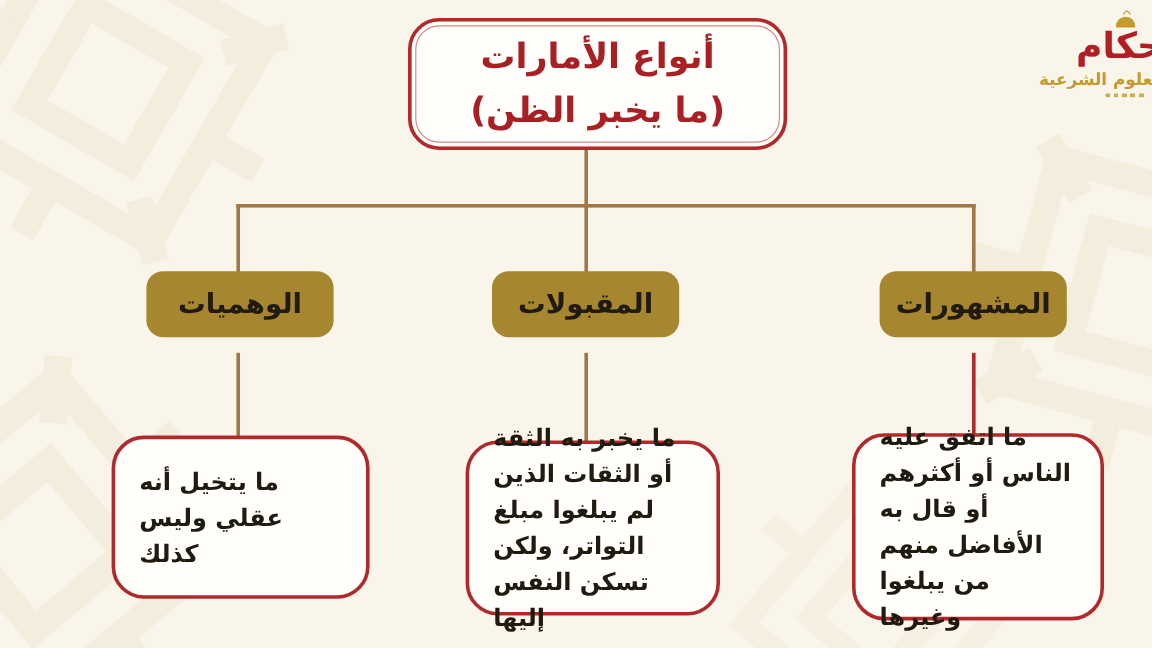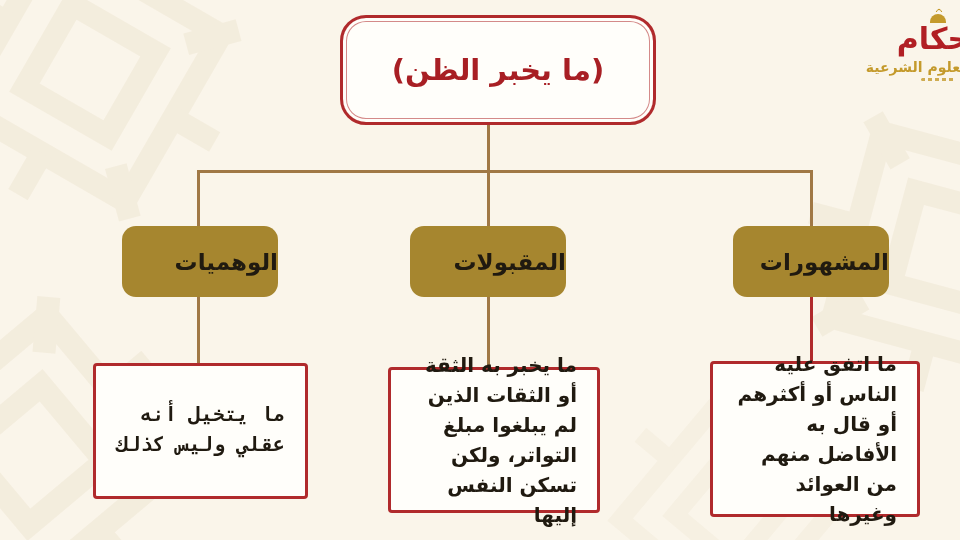--- a/index.html
+++ b/index.html
@@ -43,40 +43,40 @@
     border-radius:26px;
     box-shadow:inset 0 0 0 3px var(--white), inset 0 0 0 4px rgba(176,42,44,.55);
     display:flex;flex-direction:column;align-items:center;justify-content:center;
     direction:rtl;text-align:center;
   }
   .title-box .line{
     color:var(--accent-red);font-size:29px;font-weight:bold;line-height:1.55;
   }
   
   .gold-box{
-    position:absolute;top:226px;width:156px;height:71px;
+    position:absolute;top:226px;width:156px;height:55px;
     background:var(--gold);border-radius:14px;
-    display:flex;align-items:center;
+    display:flex;align-items:center;justify-content:center;
     direction:rtl;
   }
   .gold-box .label{color:var(--text-black);font-size:23px;font-weight:bold;}
   #gold-left{left:122px;}
   #gold-center{left:410px;}
   #gold-right{left:733px;}
   
   .desc-box{
     position:absolute;background:var(--white);
-    border:3px solid var(--border-red);border-radius:4px;
+    border:3px solid var(--border-red);border-radius:27px;
     display:flex;align-items:center;justify-content:center;
-    direction:rtl;text-align:right;padding:14px 20px;
+    direction:rtl;text-align:left;padding:14px 20px;
   }
   .desc-box .desc{
     color:var(--text-black);font-size:20px;font-weight:bold;line-height:1.5;
   }
-  #desc-left{left:93px;top:363px;width:215px;height:136px;font-family:Liberation Mono, monospace;}
+  #desc-left{left:93px;top:363px;width:215px;height:136px;}
   #desc-center{left:388px;top:367px;width:212px;height:146px;}
   #desc-right{left:710px;top:361px;width:210px;height:156px;}
   
   #logo{
     position:absolute;left:888px;top:14px;width:100px;height:86px;
     display:flex;flex-direction:column;align-items:center;
     direction:rtl;text-align:center;
   }
   #logo .dome{
     width:16px;height:9px;background:var(--logo-gold);
@@ -141,41 +141,42 @@
 
   <div class="conn" id="conn-title-v"></div>
   <div class="conn" id="conn-h"></div>
   <div class="conn" id="conn-left-v"></div>
   <div class="conn" id="conn-right-v"></div>
   <div class="conn" id="conn-left-down"></div>
   <div class="conn" id="conn-center-down"></div>
   <div class="conn red" id="conn-right-down"></div>
 
   <div class="title-box">
+    <div class="line">أنواع الأمارات</div>
     <div class="line">(ما يخبر الظن)</div>
   </div>
 
   <div class="gold-box" id="gold-left">
     <span class="label">الوهميات</span>
   </div>
   <div class="gold-box" id="gold-center">
     <span class="label">المقبولات</span>
   </div>
   <div class="gold-box" id="gold-right">
     <span class="label">المشهورات</span>
   </div>
 
   <div class="desc-box" id="desc-left">
     <span class="desc">ما يتخيل أنه عقلي وليس كذلك</span>
   </div>
   <div class="desc-box" id="desc-center">
     <span class="desc">ما يخبر به الثقة أو الثقات الذين لم يبلغوا مبلغ التواتر، ولكن تسكن النفس إليها</span>
   </div>
   <div class="desc-box" id="desc-right">
-    <span class="desc">ما اتفق عليه الناس أو أكثرهم أو قال به الأفاضل منهم من العوائد وغيرها</span>
+    <span class="desc">ما اتفق عليه الناس أو أكثرهم أو قال به الأفاضل منهم من يبلغوا وغيرها</span>
   </div>
 
   <div id="logo">
     <div class="dome"></div>
     <div class="wordmark">إحكام</div>
     <div class="subtitle">مركز للعلوم الشرعية</div>
     <div class="squiggle"></div>
   </div>
 
 </div>

